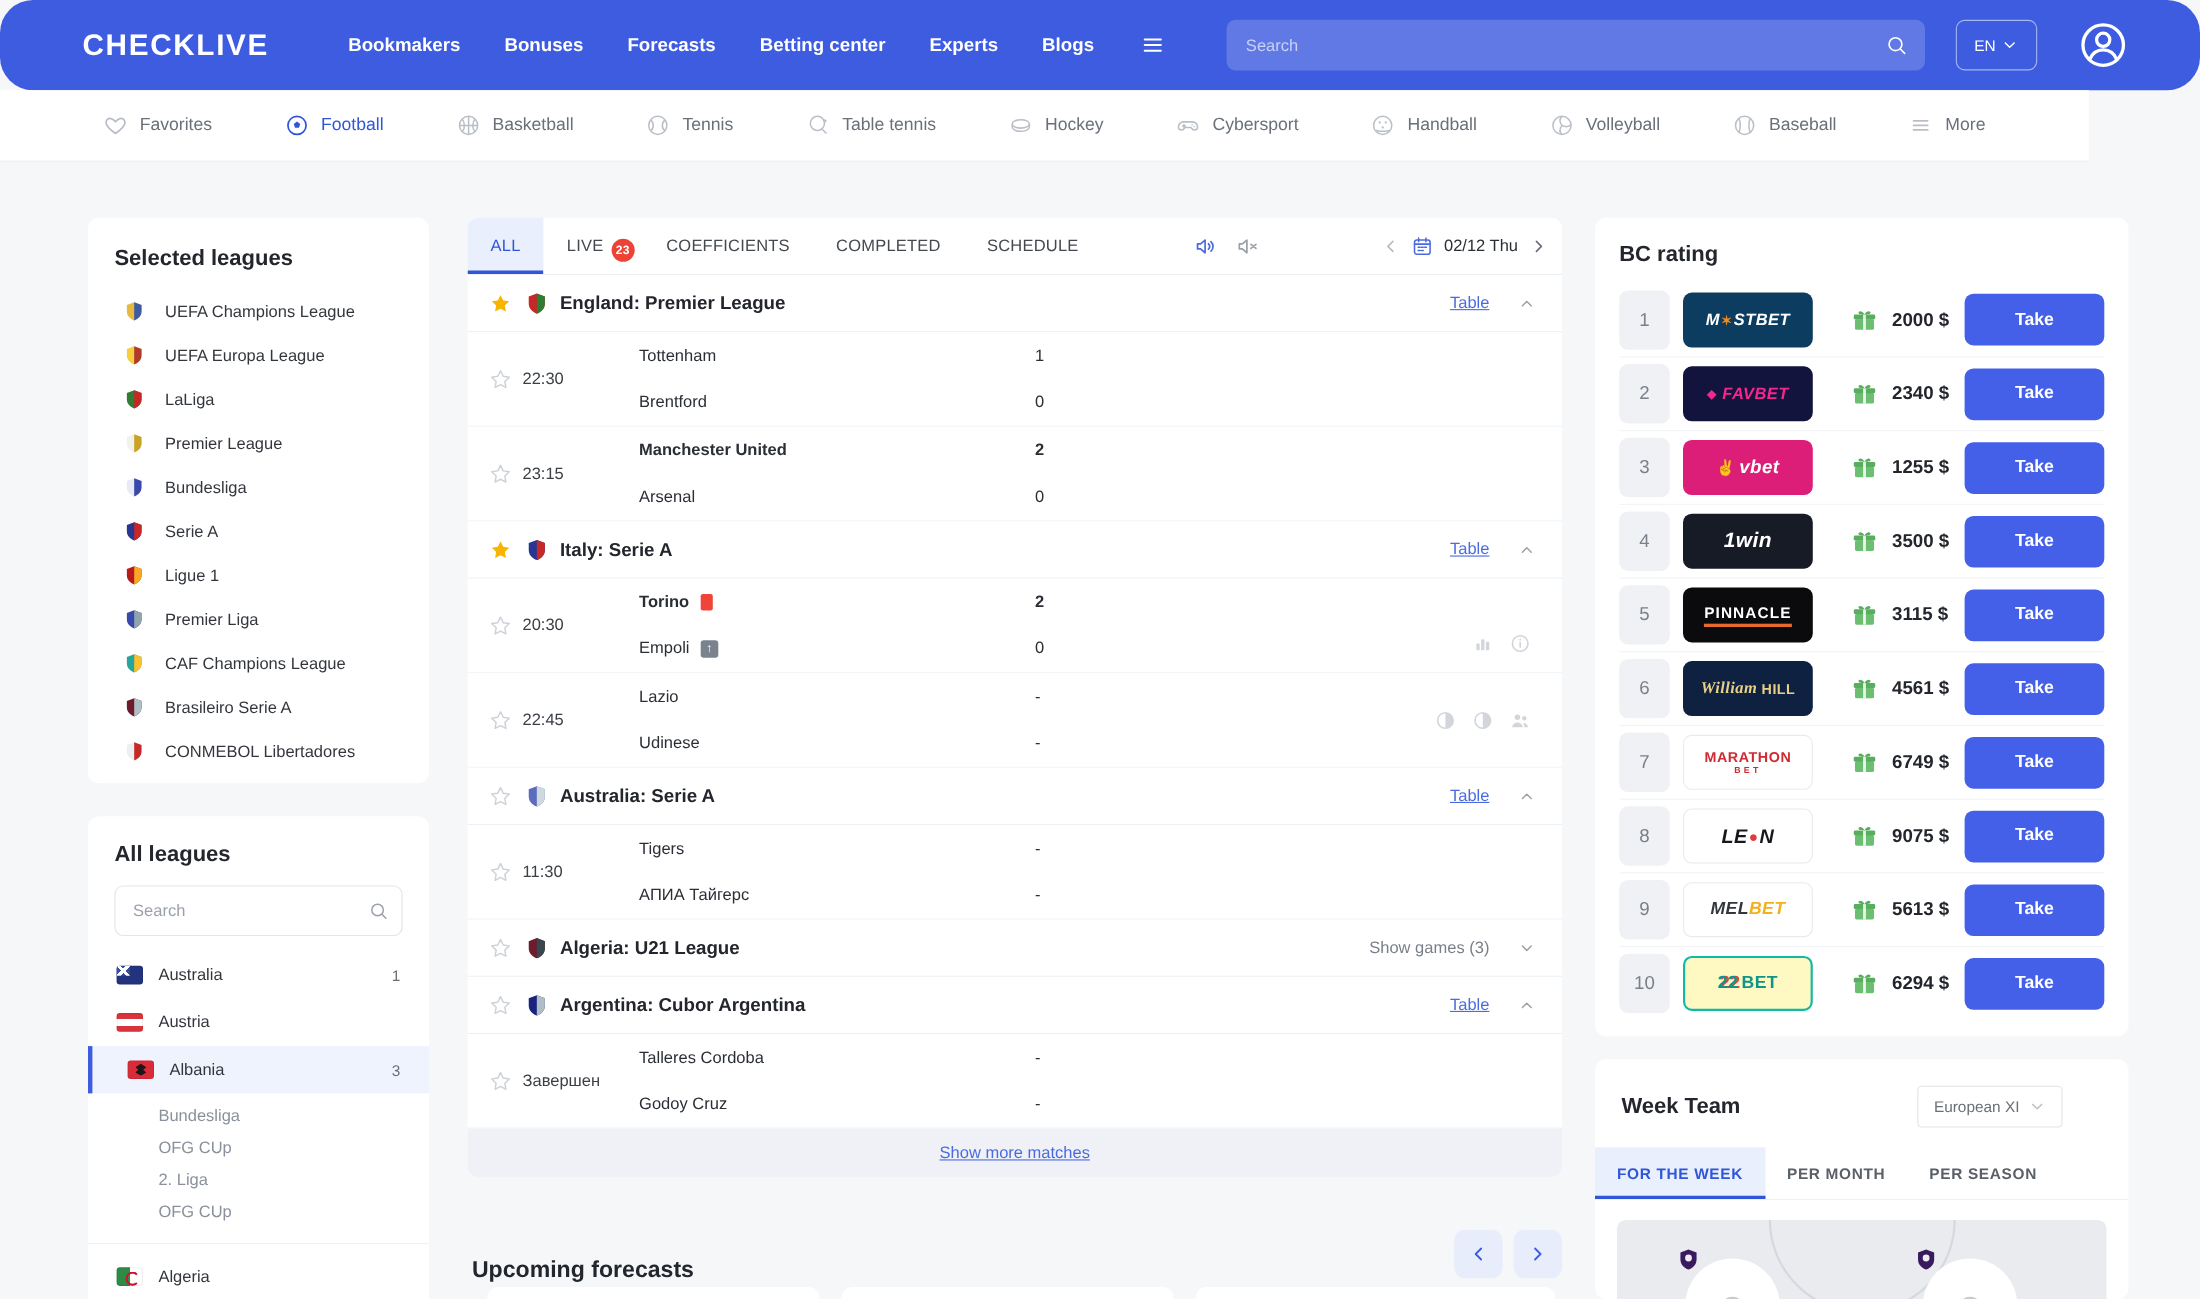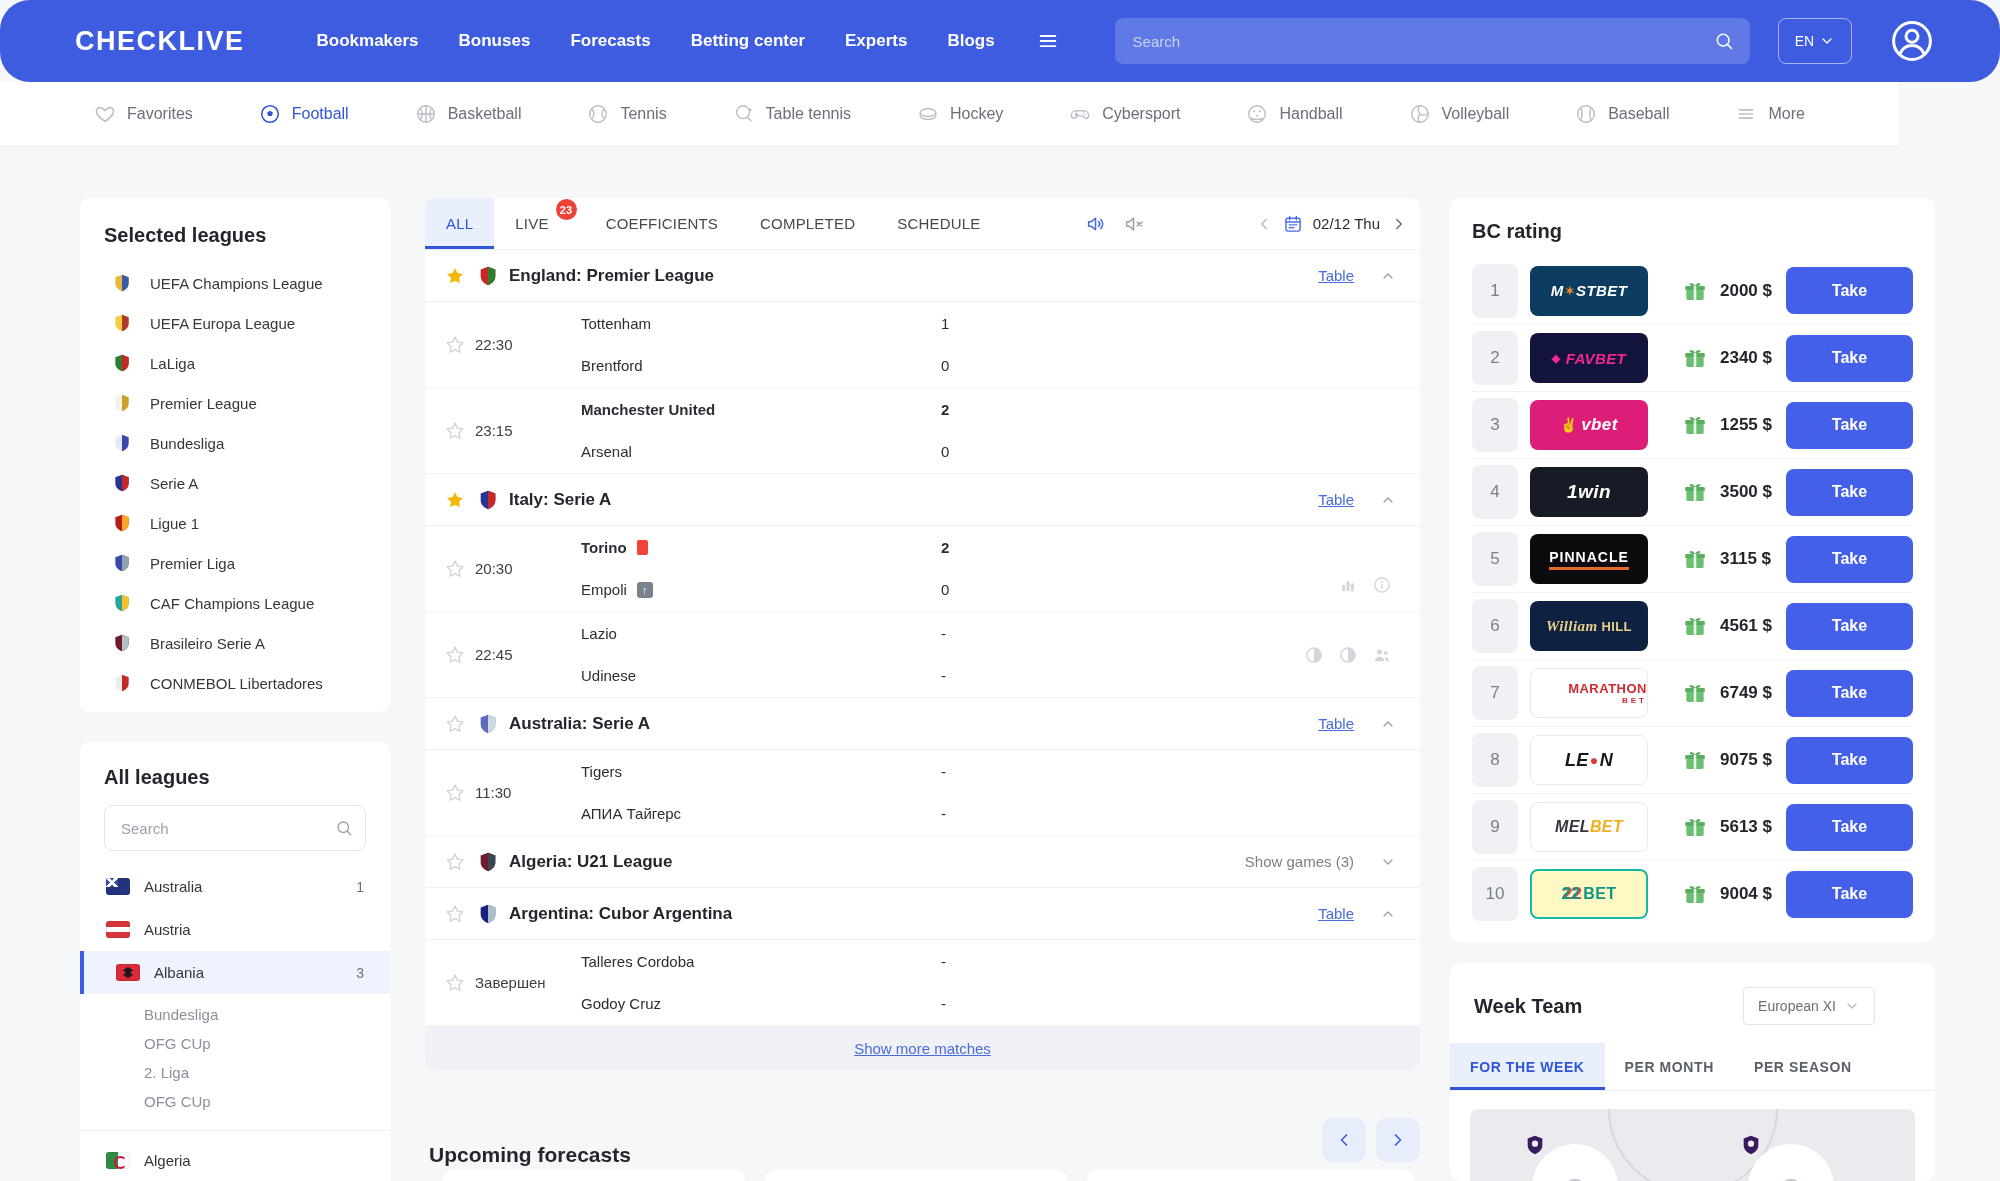--- a/index.html
+++ b/index.html
@@ -67,21 +67,21 @@
   .flag-algeria{background:linear-gradient(90deg,#2E8B46 50%,#fff 50%);}
   .flag-algeria::after{content:'';position:absolute;left:8px;top:4px;width:9px;height:9px;border-radius:50%;border:2px solid #D21034;border-right-color:transparent;}
 
   
   #card-main{left:425px;top:198px;width:995px;height:872px;}
   .tabs-row{height:52px;display:flex;align-items:stretch;border-bottom:1px solid var(--divider);}
   .tabs{display:flex;align-items:stretch;}
   .tab{padding:0 21px;display:flex;align-items:center;font-size:15px;color:#44494F;cursor:pointer;position:relative;letter-spacing:.2px;white-space:nowrap;}
   .tab.active{background:#E9EFFC;color:var(--blue-text);box-shadow:inset 0 -3px 0 var(--blue-text);border-radius:10px 0 0 0;}
   .tab.has-badge{padding-right:36px;}
-  .live-badge{position:absolute;top:1px;right:8px;background:var(--red);color:#fff;font-size:11px;font-weight:700;
+  .live-badge{position:absolute;top:19px;right:8px;background:var(--red);color:#fff;font-size:11px;font-weight:700;
     min-width:21px;height:21px;border-radius:11px;display:flex;align-items:center;justify-content:center;padding:0 4px;}
   .speakers{display:flex;align-items:center;gap:16px;margin-left:84px;}
   .spk-on{color:#4A6BE0;cursor:pointer;}
   .spk-off{color:#9AA0A8;cursor:pointer;}
   .datenav{margin-left:auto;display:flex;align-items:center;gap:10px;padding-right:12px;font-size:15px;color:#2A2E34;}
   .datenav .cal{color:#4A6BE0;}
   .datenav .chl{color:#B6BBC4;cursor:pointer;}
   .datenav .chr{color:#6A7078;cursor:pointer;}
   .date-label{font-weight:400;}
 
@@ -133,21 +133,21 @@
   .logo-favbet{background:#12143E;color:#F5268C;font-size:15px;}
   .logo-favbet .diamond{margin-right:5px;font-size:11px;font-style:normal;}
   .logo-vbet{background:#DD1E79;color:#fff;font-size:17px;font-weight:700;}
   .logo-vbet .hand{font-style:normal;margin-right:3px;font-size:14px;}
   .logo-1win{background:#161B25;color:#fff;font-size:19px;}
   .logo-pinnacle{background:#0B0B0D;color:#fff;font-style:normal;font-size:14px;letter-spacing:1px;}
   .logo-pinnacle .underline{border-bottom:3px solid #E8692C;padding-bottom:2px;}
   .logo-williamhill{background:#0F2140;color:#E7D087;font-size:13px;}
   .logo-williamhill .script{font-family:"Liberation Serif",serif;font-style:italic;margin-right:4px;font-size:15px;}
   .logo-williamhill .block{font-style:normal;font-weight:800;}
-  .logo-marathonbet{background:#fff;border:1px solid #E8EAEE;flex-direction:column;color:#CE2A32;font-style:normal;line-height:1;align-items:flex-end;}
+  .logo-marathonbet{background:#fff;border:1px solid #E8EAEE;flex-direction:column;color:#CE2A32;font-style:normal;line-height:1;}
   .logo-marathonbet .line1{font-size:13px;font-weight:800;letter-spacing:.5px;}
   .logo-marathonbet .line2{font-size:8px;letter-spacing:3px;font-weight:700;margin-top:2px;}
   .logo-leon{background:#fff;border:1px solid #E8EAEE;color:#17181C;font-size:18px;font-weight:800;}
   .logo-leon .ball{color:#E03A3E;font-size:14px;font-style:normal;margin:0 1px;}
   .logo-melbet{background:#fff;border:1px solid #E8EAEE;font-size:16px;}
   .logo-melbet .mel{color:#33373D;}
   .logo-melbet .bet{color:#F2B01E;}
   .logo-22bet{background:#fef9c3;border:2px solid #14b8a6;font-style:normal;font-size:16px;font-weight:800;}
   .logo-22bet .two{color:#109488;text-shadow:2px 0 0 #E8413C;margin-right:3px;}
   .logo-22bet .bet{color:#109488;}
@@ -970,21 +970,21 @@
             <span class="bet">BET</span>
           </div>
           <span class="icon i26 bc-gift">
             <svg viewBox="0 0 24 24">
               <rect x="4" y="11.2" width="16" height="9" rx="1.4" fill="#6CBF70"></rect>
               <rect x="3" y="7.3" width="18" height="4.2" rx="1.2" fill="#58AD5E"></rect>
               <rect x="10.8" y="7.3" width="2.4" height="12.9" fill="#fff" opacity=".85"></rect>
               <path d="M12 7.3C10 3.3 6.5 4.3 7 6c.4 1.3 3 1.3 5 1.3zm0 0c2-4 5.5-3 5-1.3-.4 1.3-3 1.3-5 1.3z" fill="#58AD5E"></path>
             </svg>
           </span>
-          <span class="bc-amount">9004 $</span>
+          <span class="bc-amount">6294 $</span>
           <button class="take-btn">Take</button>
         </div>
       </div>
   </section>
 
   <section class="card" id="card-week">
     <div class="wk-head">
       <div class="wk-title">Week Team</div>
       <button class="wk-select">
         <span>European XI</span>

